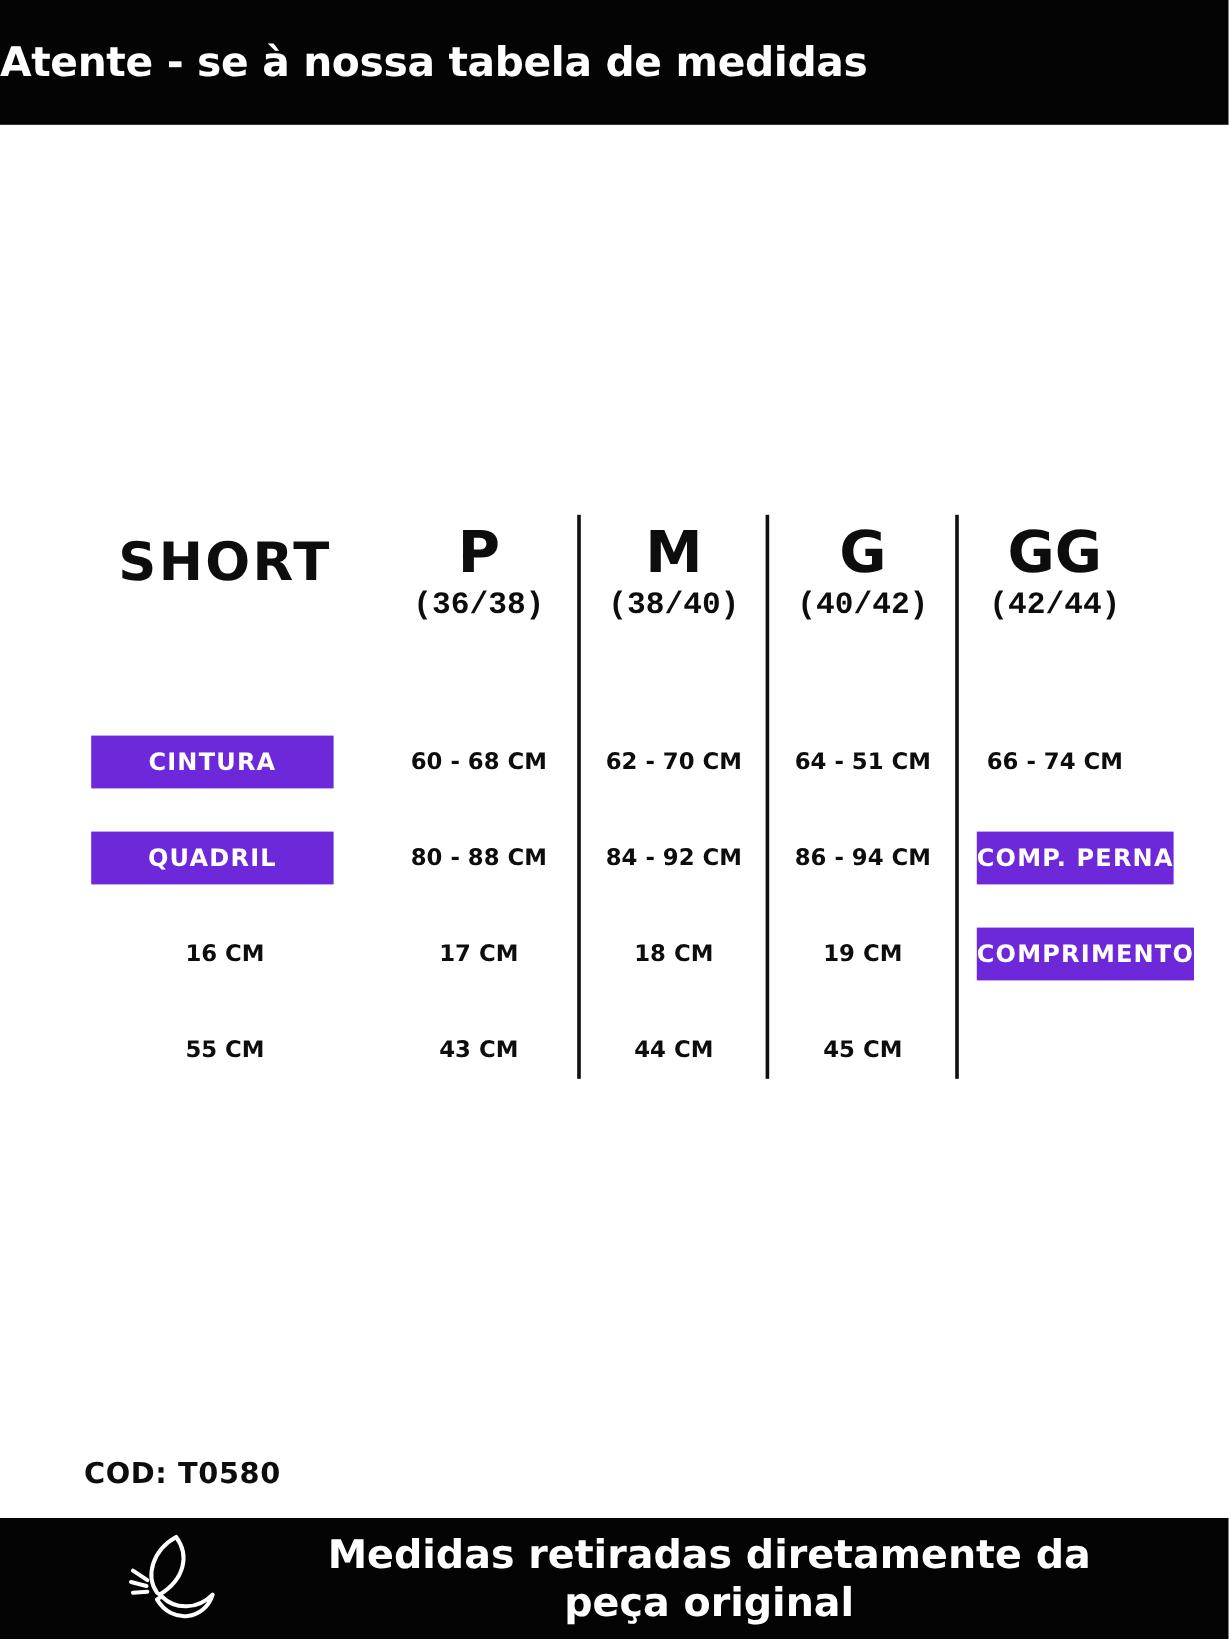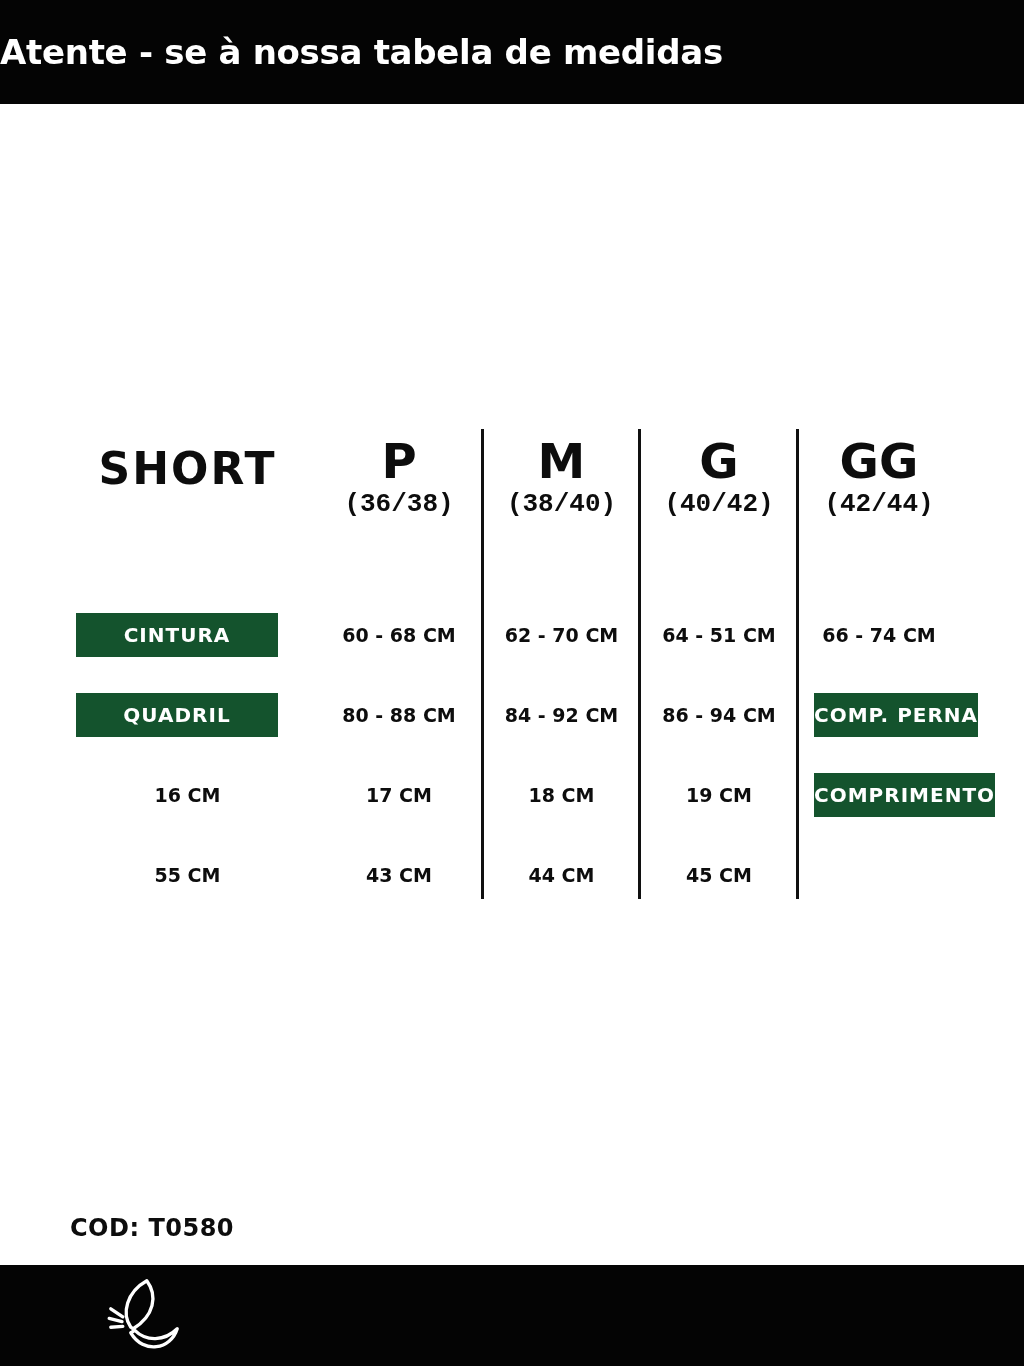--- a/index.html
+++ b/index.html
@@ -78,21 +78,21 @@
   }
   .spacer-row { grid-column: 1 / 6; }
   .label-cell {
     display: flex;
     align-items: center;
     padding-left: 16px;
   }
   .row-label {
     width: 202px;
     height: 44px;
-    background: #14532d;
+    background: #6d28d9;
     color: #ffffff;
     display: flex;
     align-items: center;
     justify-content: center;
     font-size: 20px;
     font-weight: 700;
     letter-spacing: 1px;
     white-space: nowrap;
   }
   .value-cell {
@@ -228,15 +228,19 @@
   <div class="footer">
     <svg class="footer-logo" viewBox="0 0 100 100" xmlns="http://www.w3.org/2000/svg">
       <g stroke="#ffffff" stroke-width="4.2" fill="none" stroke-linecap="round" stroke-linejoin="round">
         <path d="M21 51 L6 41"></path>
         <path d="M20 57 L4 53"></path>
         <path d="M21 63 L6 64"></path>
         <path d="M31 64 C19 47 26 20 51 6 C65 25 60 50 34 66 Z"></path>
         <path d="M36 68 C50 82 73 82 89 66 C81 92 47 98 31 71 Z"></path>
       </g>
     </svg>
+    <div class="footer-note">
+      <div>Medidas retiradas diretamente da</div>
+      <div>peça original</div>
+    </div>
   </div>
 
 </div>
 
 </body></html>

